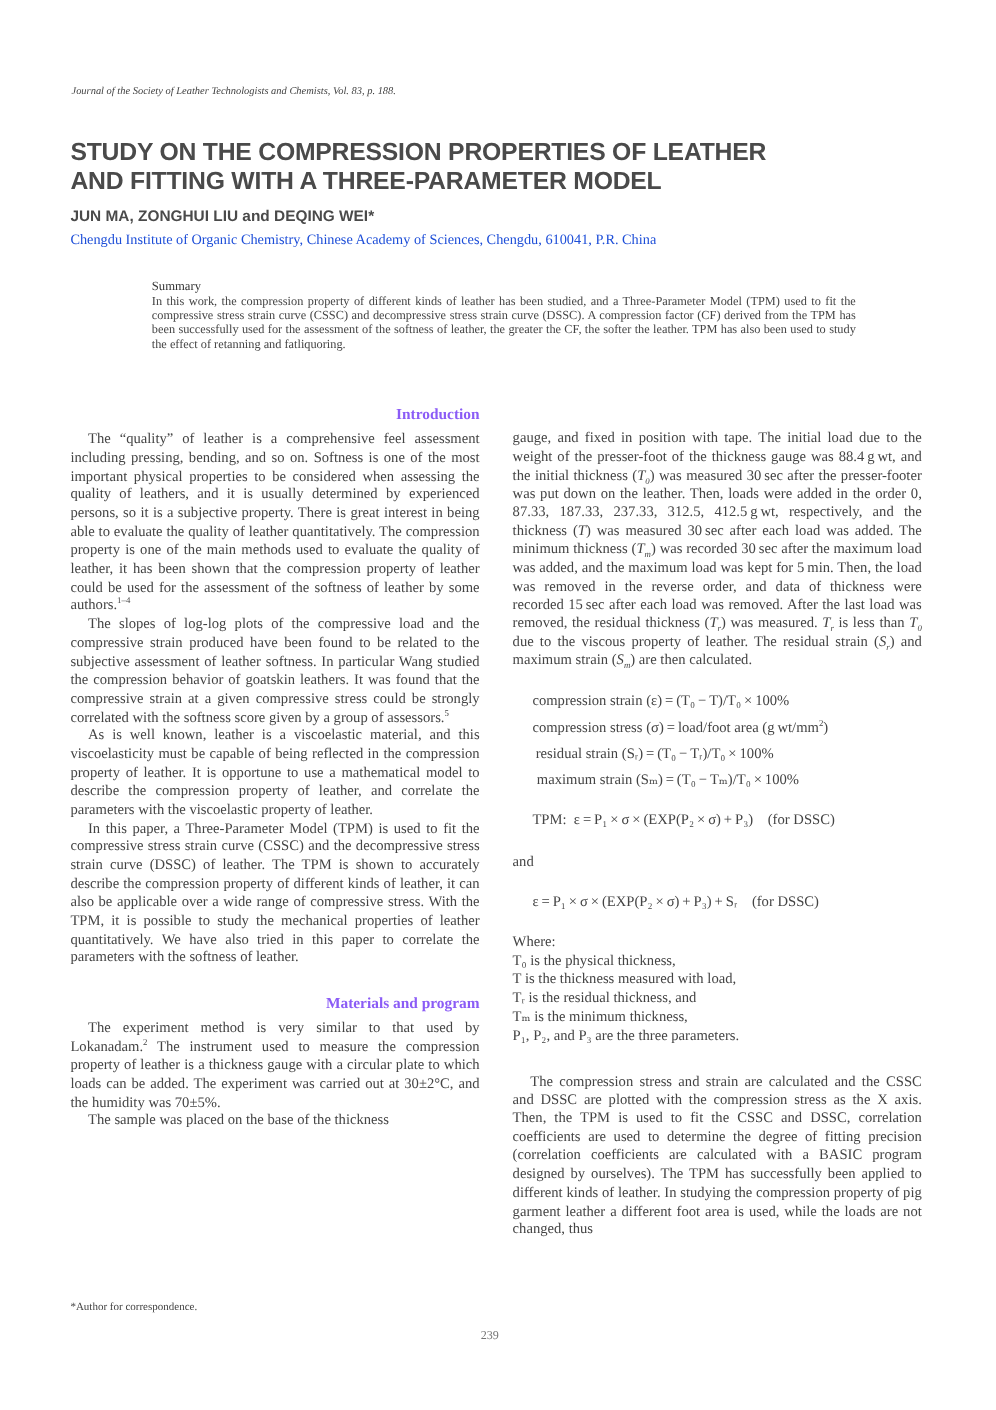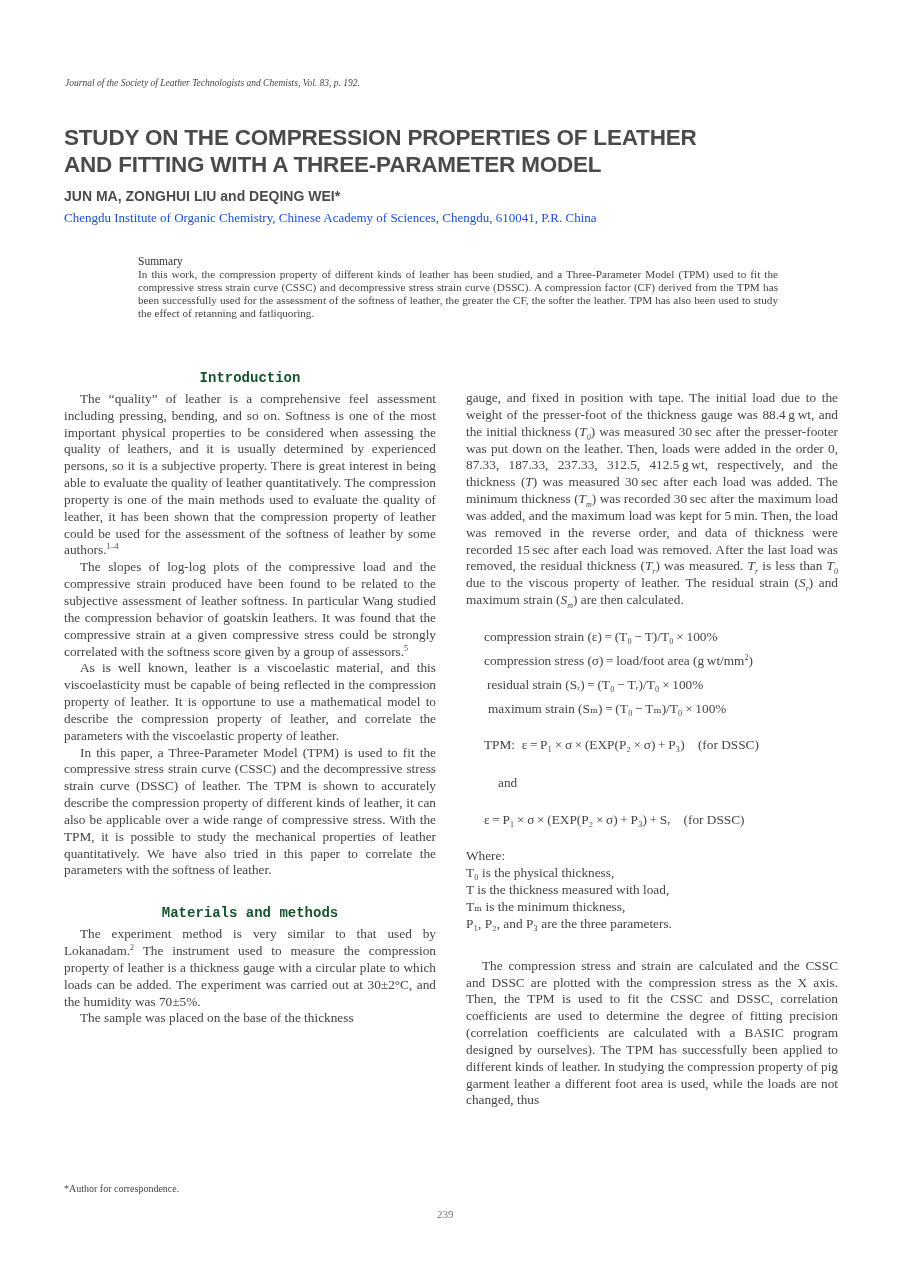--- a/index.html
+++ b/index.html
@@ -12,65 +12,65 @@
   .authors { position: absolute; left: 64px; top: 188px; font-family: "Liberation Sans", "DejaVu Sans", sans-serif; font-weight: bold; font-size: 14px; color: #4a4a4a; }
   .affiliation { position: absolute; left: 64px; top: 210px; font-size: 13px; color: #1d4ed8; }
 
   .summary { position: absolute; left: 138px; top: 255px; width: 640px; font-size: 11.2px; line-height: 13px; color: #444; text-align: justify; }
   .summary-heading { font-weight: normal; font-size: 11.5px; color: #333; margin-bottom: 0px; }
 
   .col { position: absolute; width: 372px; font-size: 13.3px; line-height: 16.85px; color: #444; text-align: justify; }
   .col-left { left: 64px; top: 370px; }
   .col-right { left: 466px; top: 390px; }
 
-  .section-heading { font-family: Liberation Mono, monospace; font-weight: bold; font-size: 14px; color: #14532d; margin-bottom: 4px; text-align: center; }
+  .section-heading { font-family: Liberation Serif, serif; font-weight: bold; font-size: 14px; color: #8b5cf6; margin-bottom: 4px; text-align: right; }
   .para { text-indent: 16px; }
   .para.noindent { text-indent: 0; }
   sup { font-size: 8px; vertical-align: super; line-height: 0; }
   sub { font-size: 8px; vertical-align: sub; line-height: 0; }
   .math { font-style: italic; }
 
   .footnote { position: absolute; left: 64px; top: 1183px; font-size: 10px; color: #444; }
 
   .equations { margin-top: 16px; margin-left: 18px; text-align: left; }
   .eq { line-height: 24px; white-space: nowrap; }
   .eq.indent2 { margin-left: 3px; }
   .eq.indent1 { margin-left: 4px; }
   .eq.tpm { margin-top: 12px; margin-left: 0; }
-  .and-word { margin-top: 18px; text-align: left; margin-left: 32px; }
+  .and-word { margin-top: 18px; text-align: left; }
   .eq-dssc { margin-top: 20px; margin-left: 18px; white-space: nowrap; }
   .where { margin-top: 18px; text-align: left; line-height: 17px; }
 
   .page-number { position: absolute; left: 437px; top: 1208px; font-size: 11px; color: #737373; }
 </style>
 </head>
 <body>
 
-<div class="journal-line">Journal of the Society of Leather Technologists and Chemists, Vol. 83, p. 192.</div>
+<div class="journal-line">Journal of the Society of Leather Technologists and Chemists, Vol. 83, p. 188.</div>
 
 <div class="title">
   <div>STUDY ON THE COMPRESSION PROPERTIES OF LEATHER</div>
   <div>AND FITTING WITH A THREE-PARAMETER MODEL</div>
 </div>
 <div class="authors">JUN MA, ZONGHUI LIU and DEQING WEI*</div>
 <div class="affiliation">Chengdu Institute of Organic Chemistry, Chinese Academy of Sciences, Chengdu, 610041, P.R. China</div>
 
 <div class="summary">
   <div class="summary-heading">Summary</div>
   <div>In this work, the compression property of different kinds of leather has been studied, and a Three-Parameter Model (TPM) used to fit the compressive stress strain curve (CSSC) and decompressive stress strain curve (DSSC). A compression factor (CF) derived from the TPM has been successfully used for the assessment of the softness of leather, the greater the CF, the softer the leather. TPM has also been used to study the effect of retanning and fatliquoring.</div>
 </div>
 
 <div class="col col-left">
   <div class="section-heading">Introduction</div>
   <p class="para"><span>The “quality” of leather is a comprehensive feel assessment including pressing, bending, and so on. Softness is one of the most important physical properties to be considered when assessing the quality of leathers, and it is usually determined by experienced persons, so it is a subjective property. There is great interest in being able to evaluate the quality of leather quantitatively. The compression property is one of the main methods used to evaluate the quality of leather, it has been shown that the compression property of leather could be used for the assessment of the softness of leather by some authors.</span><sup>1–4</sup></p>
   <p class="para"><span>The slopes of log-log plots of the compressive load and the compressive strain produced have been found to be related to the subjective assessment of leather softness. In particular Wang studied the compression behavior of goatskin leathers. It was found that the compressive strain at a given compressive stress could be strongly correlated with the softness score given by a group of assessors.</span><sup>5</sup></p>
   <p class="para">As is well known, leather is a viscoelastic material, and this viscoelasticity must be capable of being reflected in the compression property of leather. It is opportune to use a mathematical model to describe the compression property of leather, and correlate the parameters with the viscoelastic property of leather.</p>
   <p class="para">In this paper, a Three-Parameter Model (TPM) is used to fit the compressive stress strain curve (CSSC) and the decompressive stress strain curve (DSSC) of leather. The TPM is shown to accurately describe the compression property of different kinds of leather, it can also be applicable over a wide range of compressive stress. With the TPM, it is possible to study the mechanical properties of leather quantitatively. We have also tried in this paper to correlate the parameters with the softness of leather.</p>
 
-  <div class="section-heading" style="margin-top:26px;">Materials and methods</div>
+  <div class="section-heading" style="margin-top:26px;">Materials and program</div>
   <p class="para"><span>The experiment method is very similar to that used by Lokanadam.</span><sup>2</sup><span> The instrument used to measure the compression property of leather is a thickness gauge with a circular plate to which loads can be added. The experiment was carried out at 30±2°C, and the humidity was 70±5%.</span></p>
   <p class="para" style="text-align:left;">The sample was placed on the base of the thickness</p>
 </div>
 
 <div class="footnote">*Author for correspondence.</div>
 
 <div class="col col-right">
   <p class="para noindent"><span>gauge, and fixed in position with tape. The initial load due to the weight of the presser-foot of the thickness gauge was 88.4 g wt, and the initial thickness (</span><span class="math"><span>T</span><sub>0</sub></span><span>) was measured 30 sec after the presser-footer was put down on the leather. Then, loads were added in the order 0, 87.33, 187.33, 237.33, 312.5, 412.5 g wt, respectively, and the thickness (</span><span class="math">T</span><span>) was measured 30 sec after each load was added. The minimum thickness (</span><span class="math"><span>T</span><sub class="math">m</sub></span><span>) was recorded 30 sec after the maximum load was added, and the maximum load was kept for 5 min. Then, the load was removed in the reverse order, and data of thickness were recorded 15 sec after each load was removed. After the last load was removed, the residual thickness (</span><span class="math"><span>T</span><sub>r</sub></span><span>) was measured. </span><span class="math"><span>T</span><sub>r</sub></span><span> is less than </span><span class="math"><span>T</span><sub>0</sub></span><span> due to the viscous property of leather. The residual strain (</span><span class="math"><span>S</span><sub>r</sub></span><span>) and maximum strain (</span><span class="math"><span>S</span><sub>m</sub></span><span>) are then calculated.</span></p>
 
   <div class="equations">
@@ -81,20 +81,21 @@
     <div class="eq tpm">TPM: ε = P₁ × σ × (EXP(P₂ × σ) + P₃) (for DSSC)</div>
   </div>
 
   <div class="and-word">and</div>
   <div class="eq-dssc">ε = P₁ × σ × (EXP(P₂ × σ) + P₃) + Sᵣ (for DSSC)</div>
 
   <div class="where">
     <div>Where:</div>
     <div>T₀ is the physical thickness,</div>
     <div>T is the thickness measured with load,</div>
+    <div>Tᵣ is the residual thickness, and</div>
     <div>Tₘ is the minimum thickness,</div>
     <div>P₁, P₂, and P₃ are the three parameters.</div>
   </div>
 
   <p class="para" style="margin-top:26px;">The compression stress and strain are calculated and the CSSC and DSSC are plotted with the compression stress as the X axis. Then, the TPM is used to fit the CSSC and DSSC, correlation coefficients are used to determine the degree of fitting precision (correlation coefficients are calculated with a BASIC program designed by ourselves). The TPM has successfully been applied to different kinds of leather. In studying the compression property of pig garment leather a different foot area is used, while the loads are not changed, thus</p>
 </div>
 
 <div class="page-number">239</div>
 
 </body></html>

